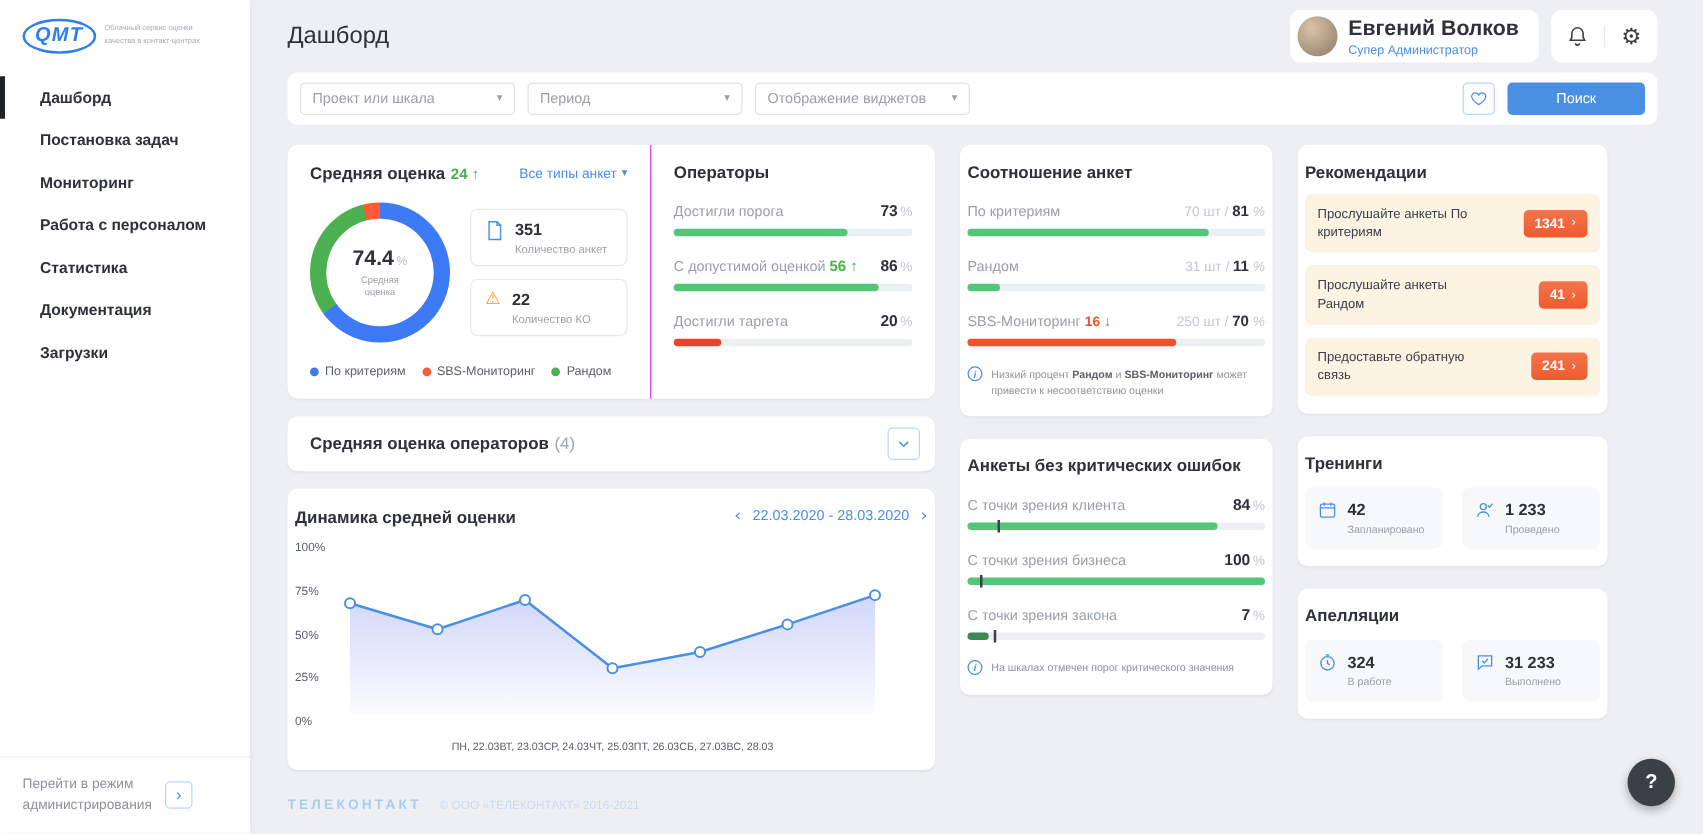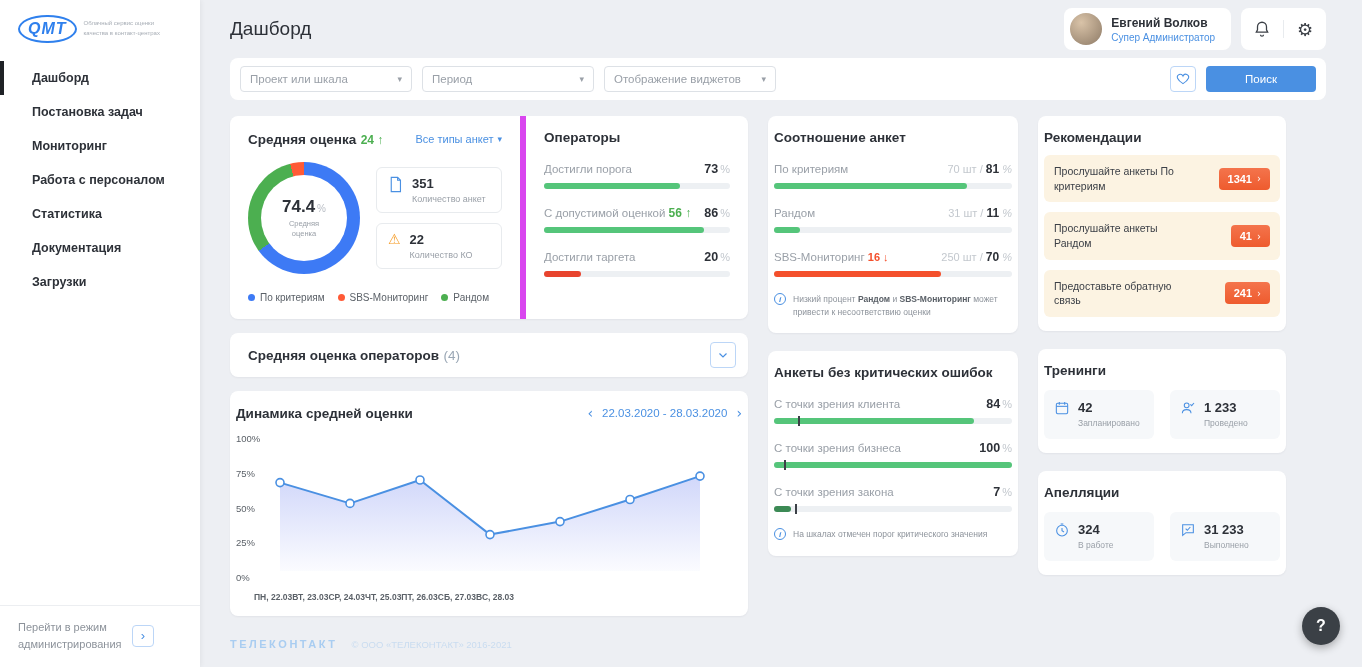--- a/index.html
+++ b/index.html
@@ -19,21 +19,21 @@
   .admin-text{font-size:11px;color:#8d939b;line-height:1.5;max-width:104px;}
   .admin-btn{width:22px;height:22px;border:1px solid #bcd6f7;border-radius:4px;background:#fff;color:#4a90e2;font-size:13px;line-height:1;display:flex;align-items:center;justify-content:center;cursor:pointer;}
 
   
   .main{flex:1;display:flex;flex-direction:column;padding:0 36px 0 30px;min-width:0;}
   .topbar{height:58px;display:flex;align-items:center;justify-content:space-between;flex:0 0 58px;}
   .page-title{font-size:19px;font-weight:400;color:#2d3138;}
   .top-right{display:flex;gap:10px;align-items:center;}
   .user-card{display:flex;align-items:center;gap:9px;background:#fff;border-radius:8px;padding:5px 16px 5px 6px;cursor:pointer;height:42px;}
   .avatar{width:32px;height:32px;border-radius:50%;background:radial-gradient(circle at 35% 30%,#d9c3a8,#8d7a66);flex:0 0 32px;}
-  .user-name{font-size:12px;font-weight:700;color:#2d3138;}
+  .user-name{font-size:17px;font-weight:700;color:#2d3138;}
   .user-role{font-size:10px;color:#4a90e2;margin-top:2px;}
   .icons-card{display:flex;background:#fff;border-radius:8px;height:42px;align-items:center;}
   .icon-btn{width:42px;height:42px;display:flex;align-items:center;justify-content:center;cursor:pointer;}
   .gear-glyph{font-family:"DejaVu Sans",sans-serif;font-size:18px;color:#3c4047;}
   .icons-divider{width:1px;height:18px;background:#e8ebee;}
 
   
   .filterbar{background:#fff;border-radius:8px;height:42px;flex:0 0 42px;display:flex;align-items:center;padding:0 10px;gap:10px;}
   .select{width:172px;height:26px;border:1px solid #dde1e6;border-radius:4px;display:flex;align-items:center;justify-content:space-between;padding:0 9px;font-size:11.5px;color:#9aa0a8;cursor:pointer;background:#fff;}
   .chev{font-family:"DejaVu Sans",sans-serif;font-size:9px;color:#9aa0a8;}
@@ -45,21 +45,21 @@
   .col-left{width:518px;flex:0 0 518px;display:flex;flex-direction:column;gap:14px;}
   .col-mid{width:250px;flex:0 0 250px;display:flex;flex-direction:column;gap:18px;}
   .col-right{width:248px;flex:0 0 248px;display:flex;flex-direction:column;gap:18px;}
   .card{background:#fff;border-radius:8px;box-shadow:0 1px 2px rgba(16,24,40,.05);padding:14px 6px;}
   .card-title{font-size:13.5px;font-weight:700;color:#2d3138;}
   .count-gray{color:#9aa7b5;font-weight:400;}
 
   
   .combo{display:flex;padding:0;}
   .combo-half{padding:14px 18px 16px;}
-  .combo-half.first{flex:0 0 270px;border-right:6px solid #d946ef;}
+  .combo-half.first{flex:0 0 270px;border-right:1px solid #d946ef;}
   .combo-half.second{flex:1;}
   .avg-head{display:flex;justify-content:space-between;align-items:center;}
   .delta-up{color:#4caf50;font-weight:700;font-size:12px;}
   .delta-down{color:#f4502c;font-weight:700;font-size:11px;}
   .types-link{color:#4a90e2;font-size:11px;cursor:pointer;display:flex;gap:4px;align-items:center;}
   .types-link .chev{color:#4a90e2;}
   .avg-body{display:flex;gap:16px;margin-top:14px;align-items:center;}
   .donut{width:112px;height:112px;border-radius:50%;position:relative;flex:0 0 112px;}
   .donut::before{content:"";position:absolute;inset:13px;background:#fff;border-radius:50%;}
   .donut-center{position:absolute;inset:0;display:flex;flex-direction:column;align-items:center;justify-content:center;z-index:1;}
@@ -95,21 +95,21 @@
   
   .bar-card{display:flex;align-items:center;justify-content:space-between;padding:9px 12px 9px 18px;}
   .expand-btn{width:26px;height:26px;border:1px solid #bcd6f7;border-radius:4px;background:#fff;display:flex;align-items:center;justify-content:center;cursor:pointer;}
 
   
   .dyn-head{display:flex;justify-content:space-between;align-items:center;}
   .date-nav{display:flex;align-items:center;gap:9px;color:#4a90e2;font-size:11.5px;}
   .nav-arrow{cursor:pointer;font-size:14px;color:#4a90e2;font-family:"DejaVu Sans",sans-serif;}
   .chart-wrap{display:flex;margin-top:12px;}
   .y-axis{display:flex;flex-direction:column;justify-content:space-between;height:150px;font-size:9.5px;color:#5b6168;width:34px;flex:0 0 34px;}
-  .x-axis{display:flex;justify-content:flex-start;margin-left:18px;width:440px;font-size:8.5px;color:#5b6168;margin-top:9px;font-weight:bold;}
+  .x-axis{display:flex;justify-content:center;margin-left:34px;width:440px;font-size:8.5px;color:#5b6168;margin-top:9px;}
 
   
   .rec-item{background:#fcf3e2;border-radius:6px;padding:9px 10px;display:flex;align-items:center;justify-content:space-between;margin-top:10px;cursor:pointer;}
   .rec-label{font-size:10.5px;color:#3c4047;width:122px;line-height:1.4;}
   .rec-badge{background:linear-gradient(180deg,#f4744c,#ee5b2e);color:#fff;font-size:11px;font-weight:700;border-radius:4px;padding:5px 9px;display:flex;align-items:center;gap:5px;}
   .rec-badge .chev{color:#fff;font-size:10px;font-weight:400;}
 
   
   .tiles{display:flex;gap:16px;margin-top:12px;}
   .tile{flex:1;background:#f6f8fa;border-radius:6px;padding:10px 10px 11px;display:flex;gap:8px;align-items:flex-start;}

